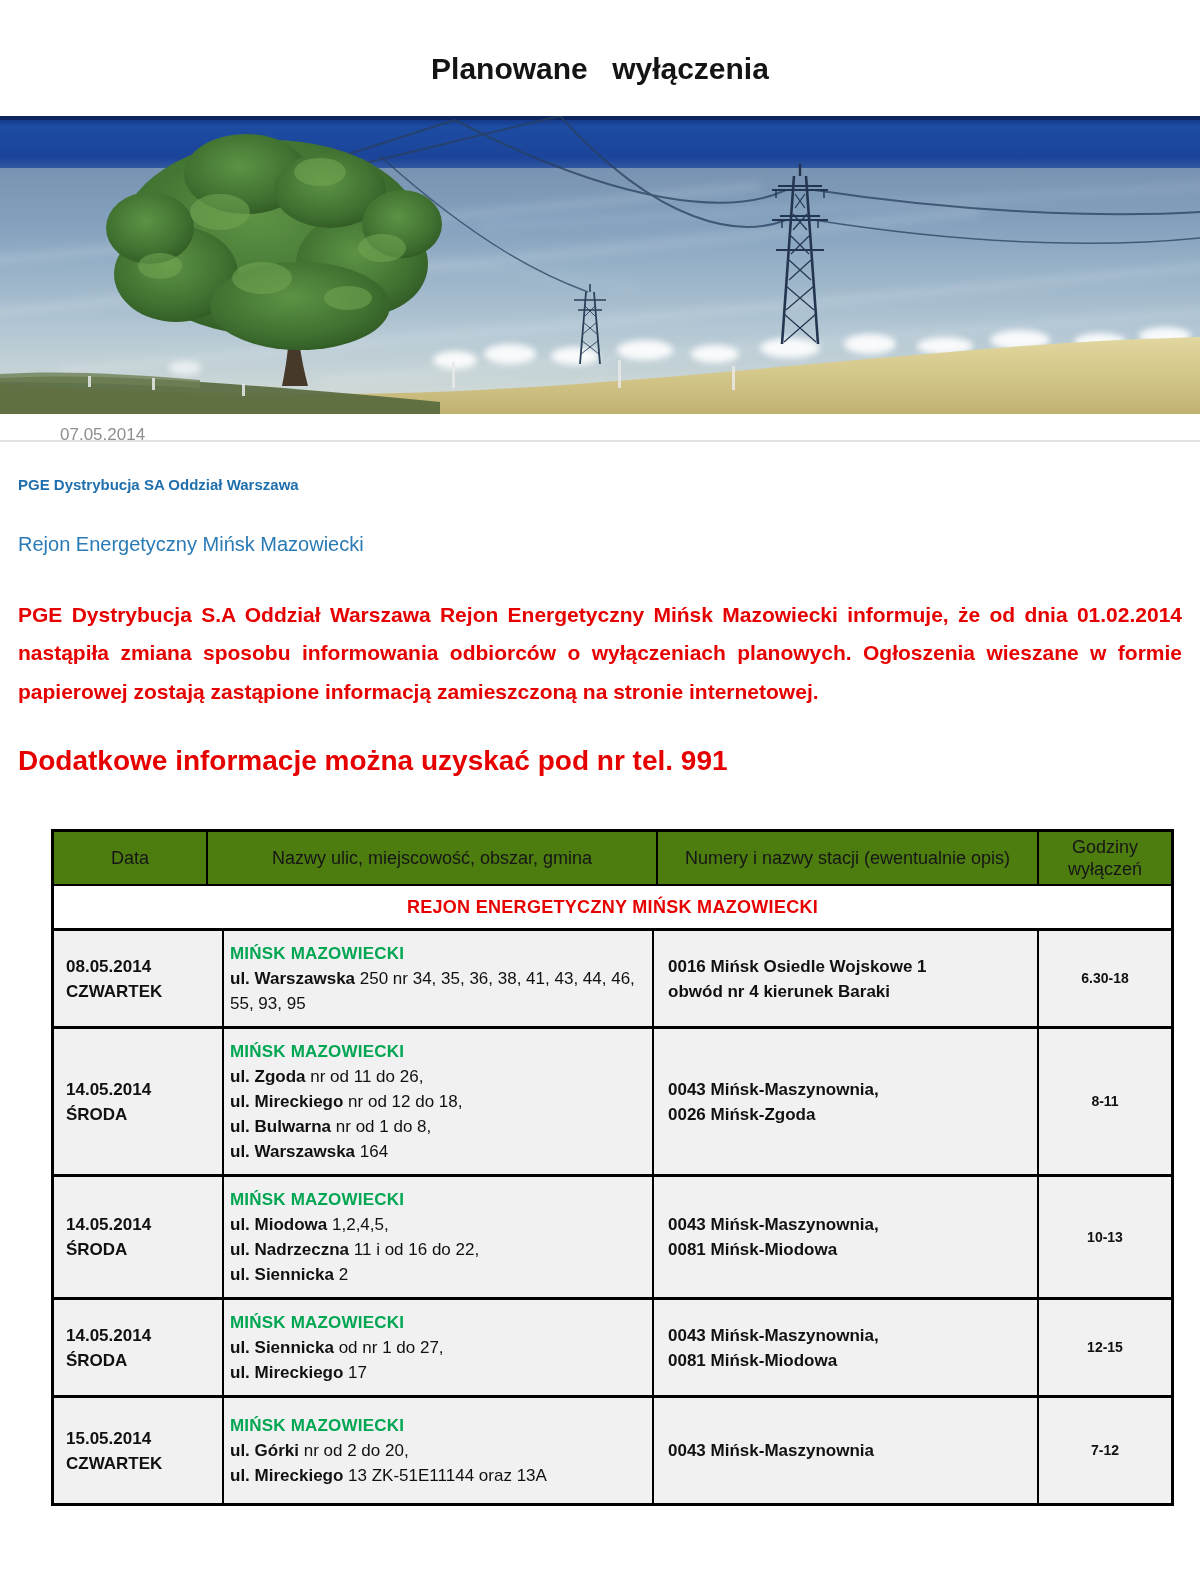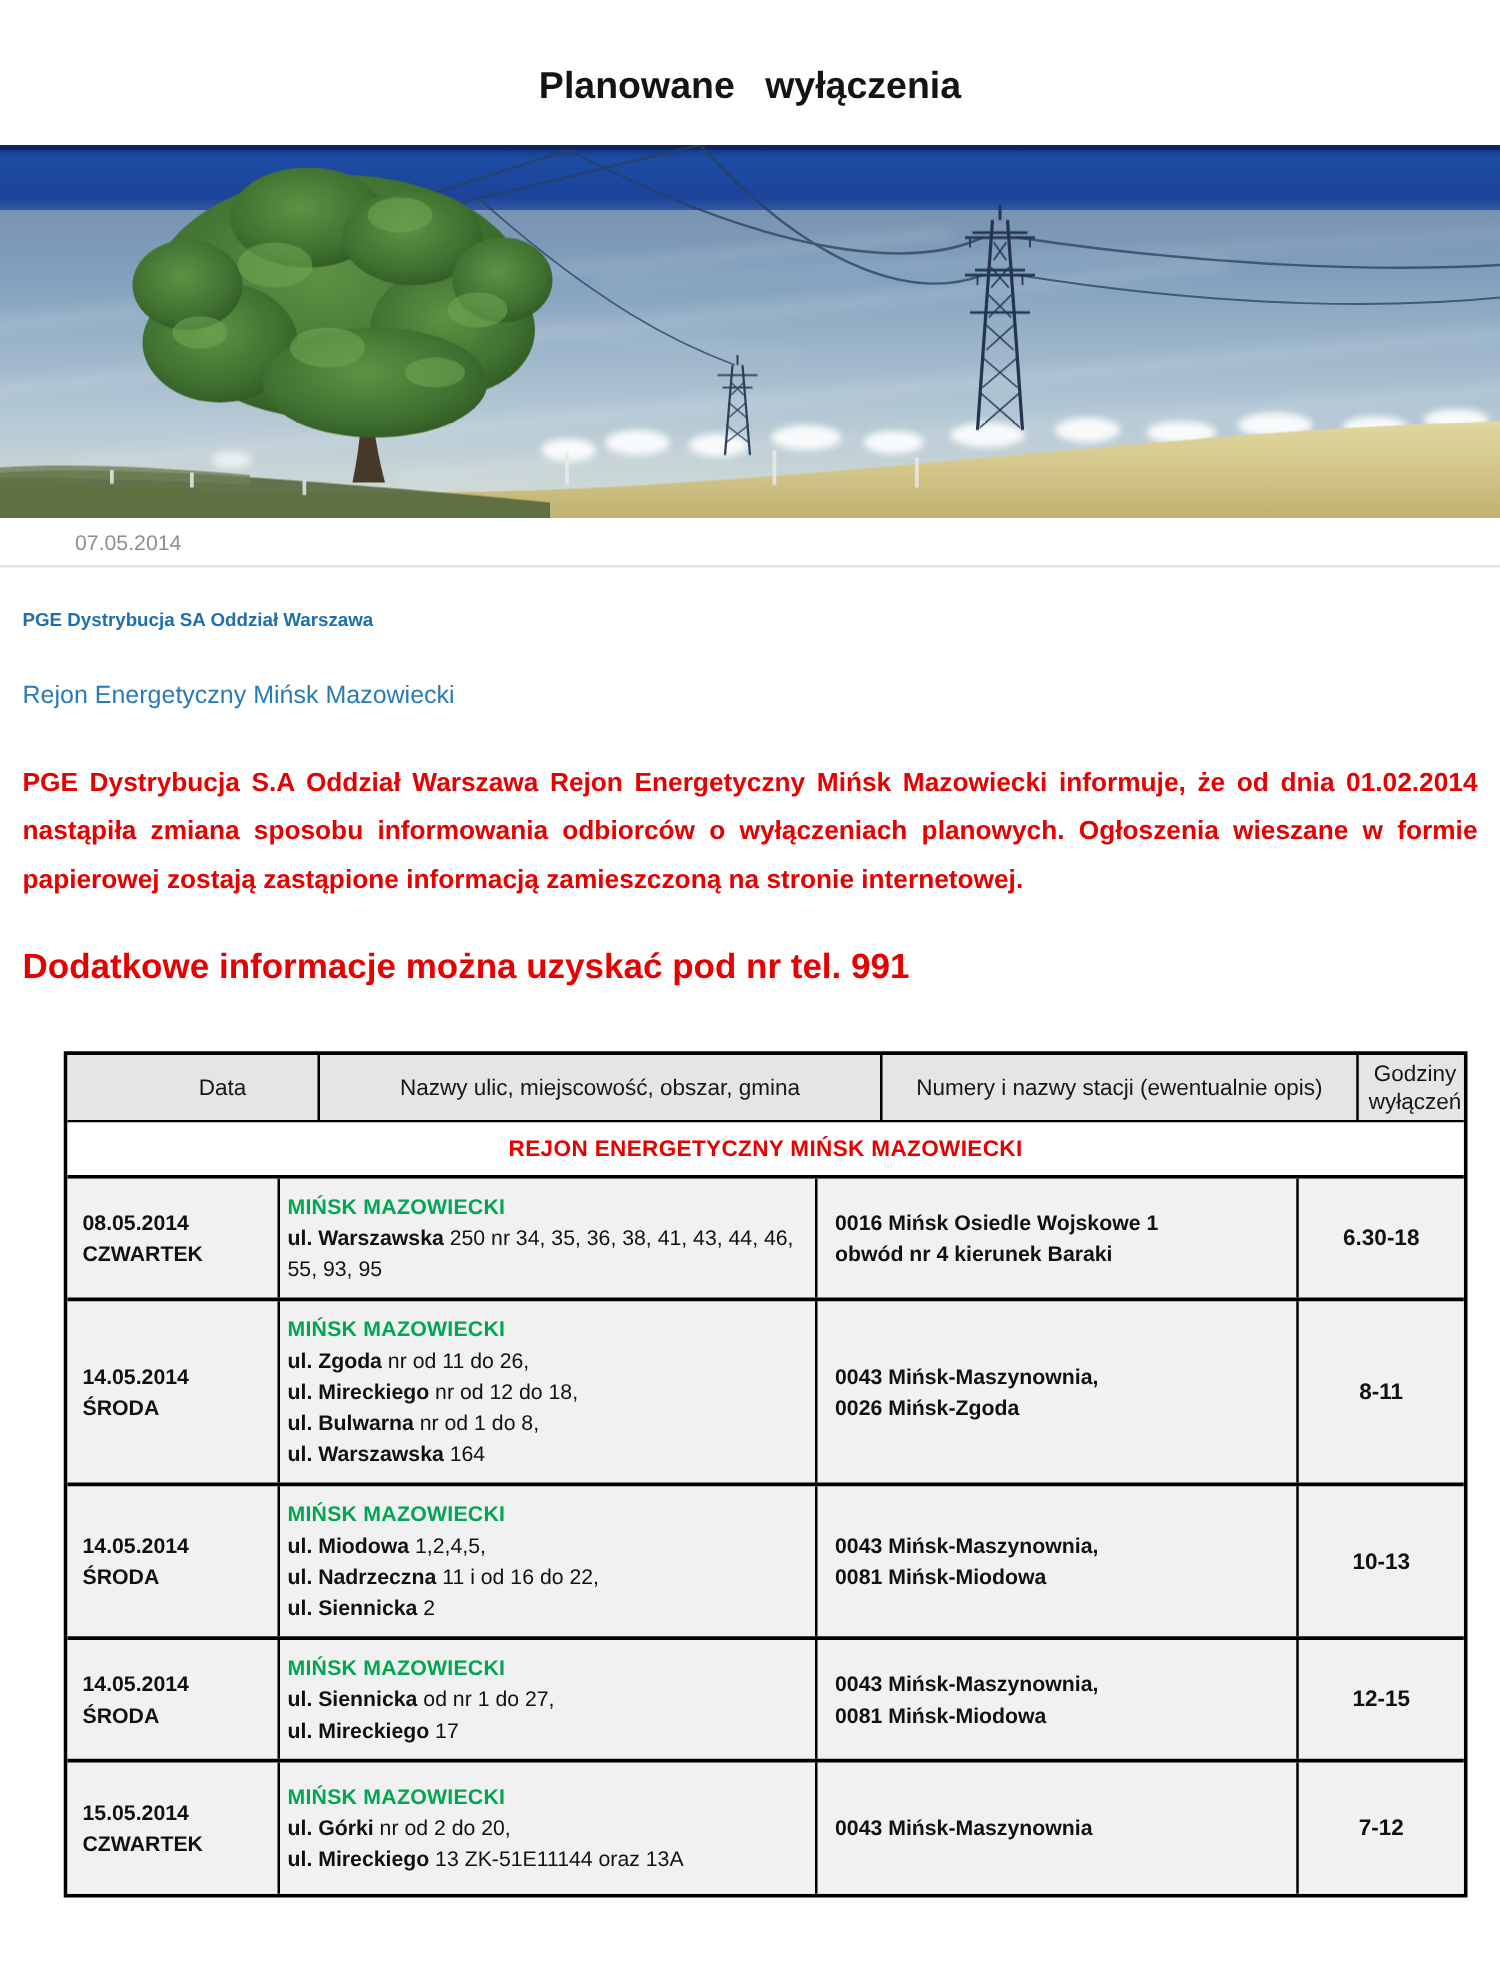--- a/index.html
+++ b/index.html
@@ -16,21 +16,21 @@
     font-size: 30px;
     font-weight: bold;
     word-spacing: 16px;
     color: #141414;
   }
   
   .banner { margin-top: 30px; height: 298px; width: 1200px; position: relative; }
   .banner svg { display: block; }
   
   .date-strip {
-    height: 40px; line-height: 42px;
+    height: 28px; line-height: 42px;
     padding-left: 60px;
     font-size: 17px; color: #8f8f8f;
     border-bottom: 2px solid #e3e3e3;
     background: #fff;
   }
   
   .content { padding: 0 18px; }
   .company-heading {
     margin-top: 34px;
     color: #1f6fad; font-size: 15px; font-weight: bold;
@@ -48,21 +48,21 @@
     margin-top: 34px;
     color: #e60000; font-weight: bold; font-size: 28px;
   }
   
   .outage-table {
     margin: 52px 0 0 33px;
     width: 1123px;
     border: 3px solid #000;
     font-size: 17px;
   }
-  .thead { display: flex; background: #e5e5e5; border-bottom: 2px solid #000; padding-left: 48px; }
+  .thead { display: flex; background: #4d7c0f; border-bottom: 2px solid #000; }
   .hcell {
     display: flex; align-items: center; justify-content: center;
     text-align: center; min-height: 52px; padding: 4px 8px;
     font-size: 18px; line-height: 22px; color: #161616;
     border-right: 2px solid #000;
   }
   .h-date    { flex: 0 0 154px; }
   .h-streets { flex: 0 0 450px; }
   .h-stations{ flex: 0 0 381px; }
   .h-hours   { flex: 1 1 auto; border-right: none; }
@@ -76,21 +76,21 @@
   .tbody .trow { display: flex; background: #f1f1f1; }
   .tbody .trow + .trow { border-top: 3px solid #000; }
   .tcell {
     display: flex; flex-direction: column; justify-content: center;
     padding: 10px 8px; line-height: 25px;
     border-right: 2px solid #000;
   }
   .c-date    { flex: 0 0 170px; padding-left: 12px; font-weight: bold; }
   .c-streets { flex: 0 0 430px; padding-left: 6px; }
   .c-stations{ flex: 0 0 385px; padding-left: 14px; font-weight: bold; }
-  .c-hours   { flex: 1 1 auto; border-right: none; align-items: center; text-align: center; font-weight: bold; font-size: 18px; }
+  .c-hours   { flex: 1 1 auto; border-right: none; align-items: center; text-align: center; font-weight: bold; font-size: 14px; }
   .city { color: #00a651; font-weight: bold; letter-spacing: 0.2px; }
   .street b { font-weight: bold; }
   .tbody .trow:nth-child(4) { min-height: 97px; }
   .tbody .trow:nth-child(5) { min-height: 108px; }
 </style>
 </head>
 <body>
 
 <h1 class="page-title">Planowane wyłączenia</h1>
 

